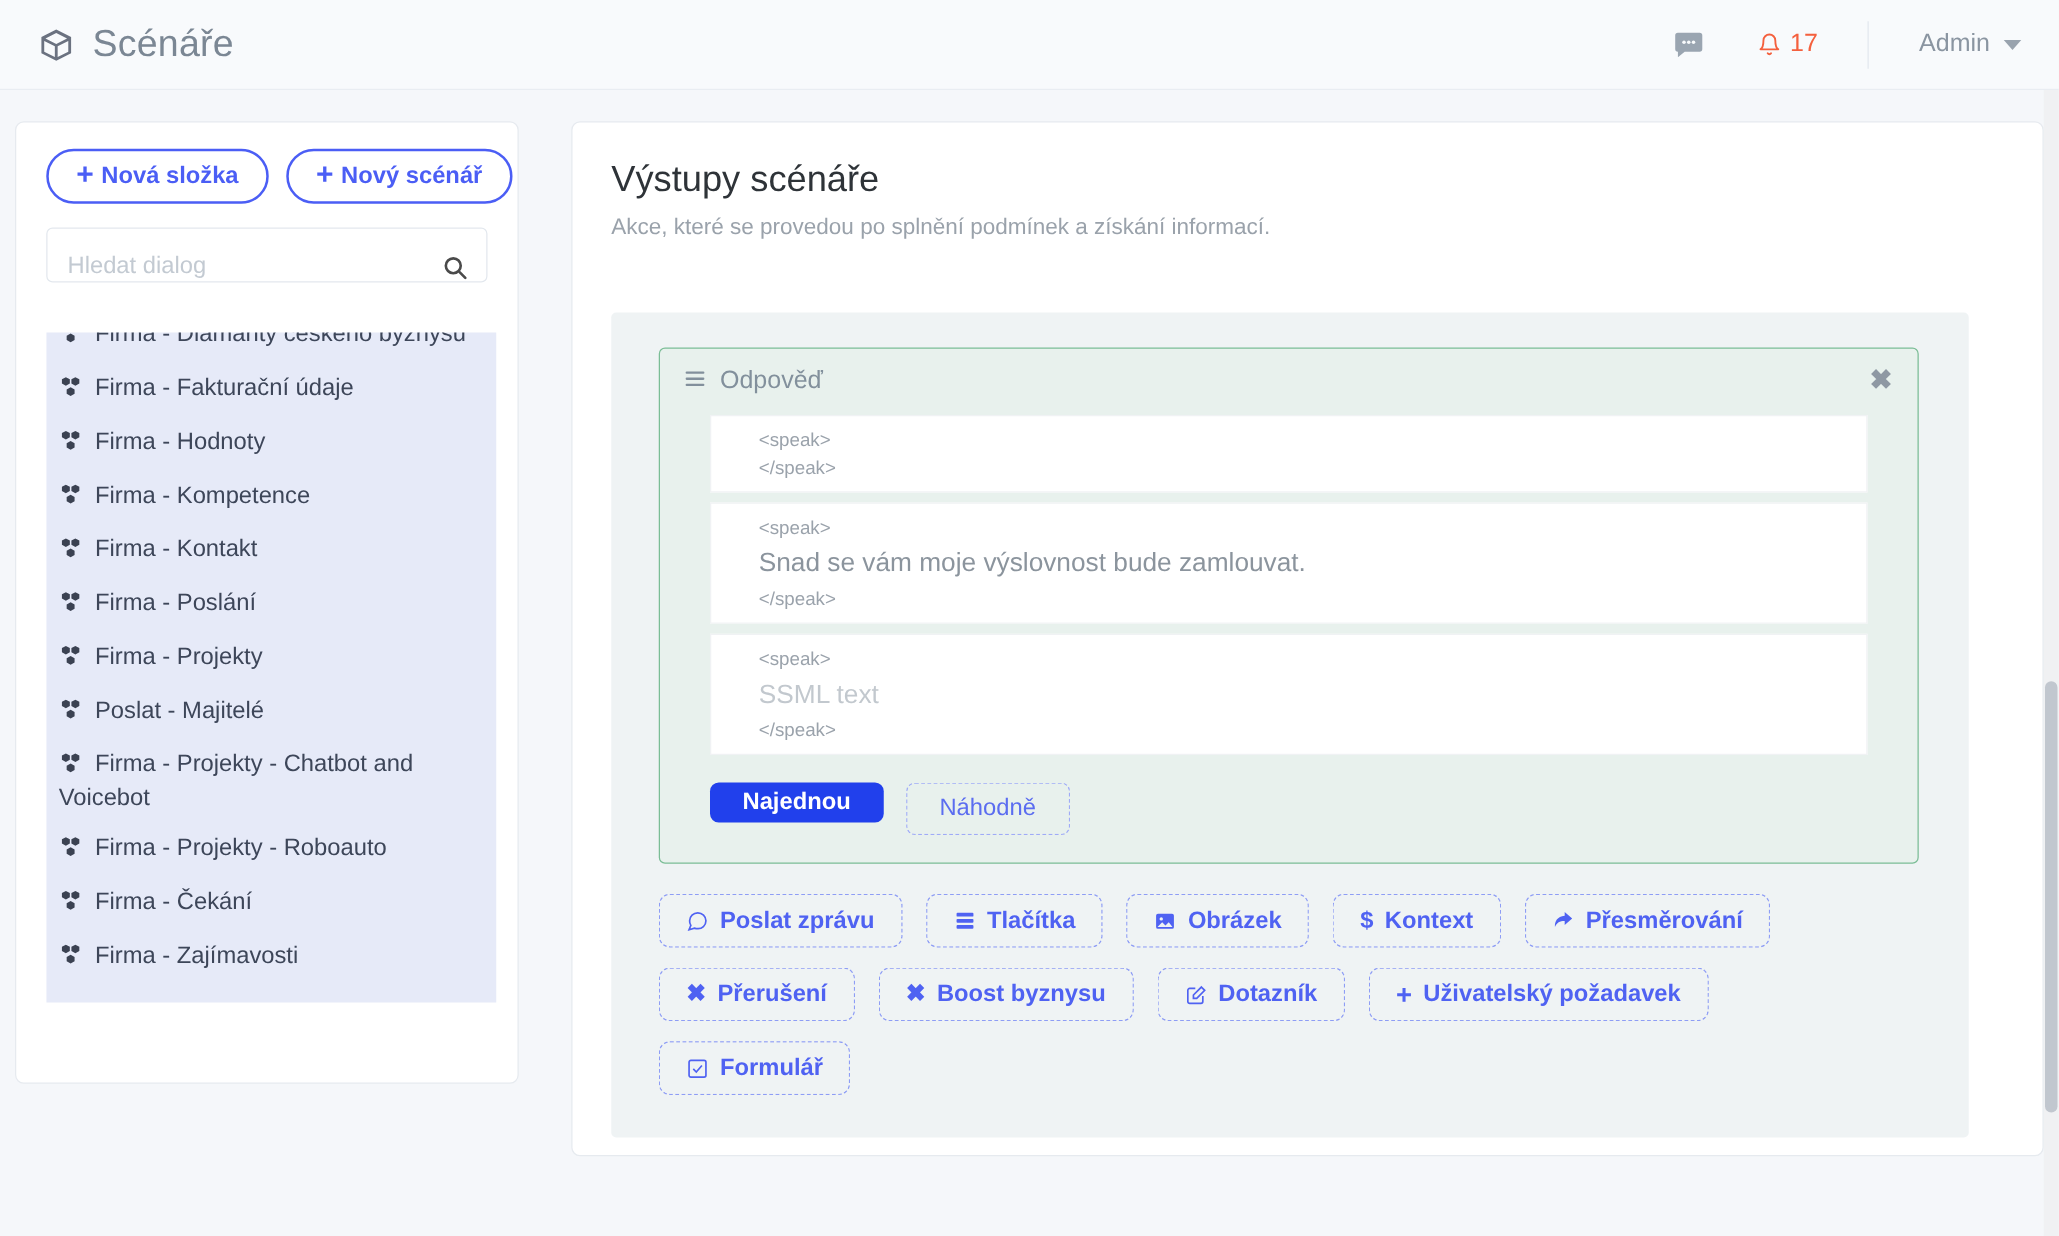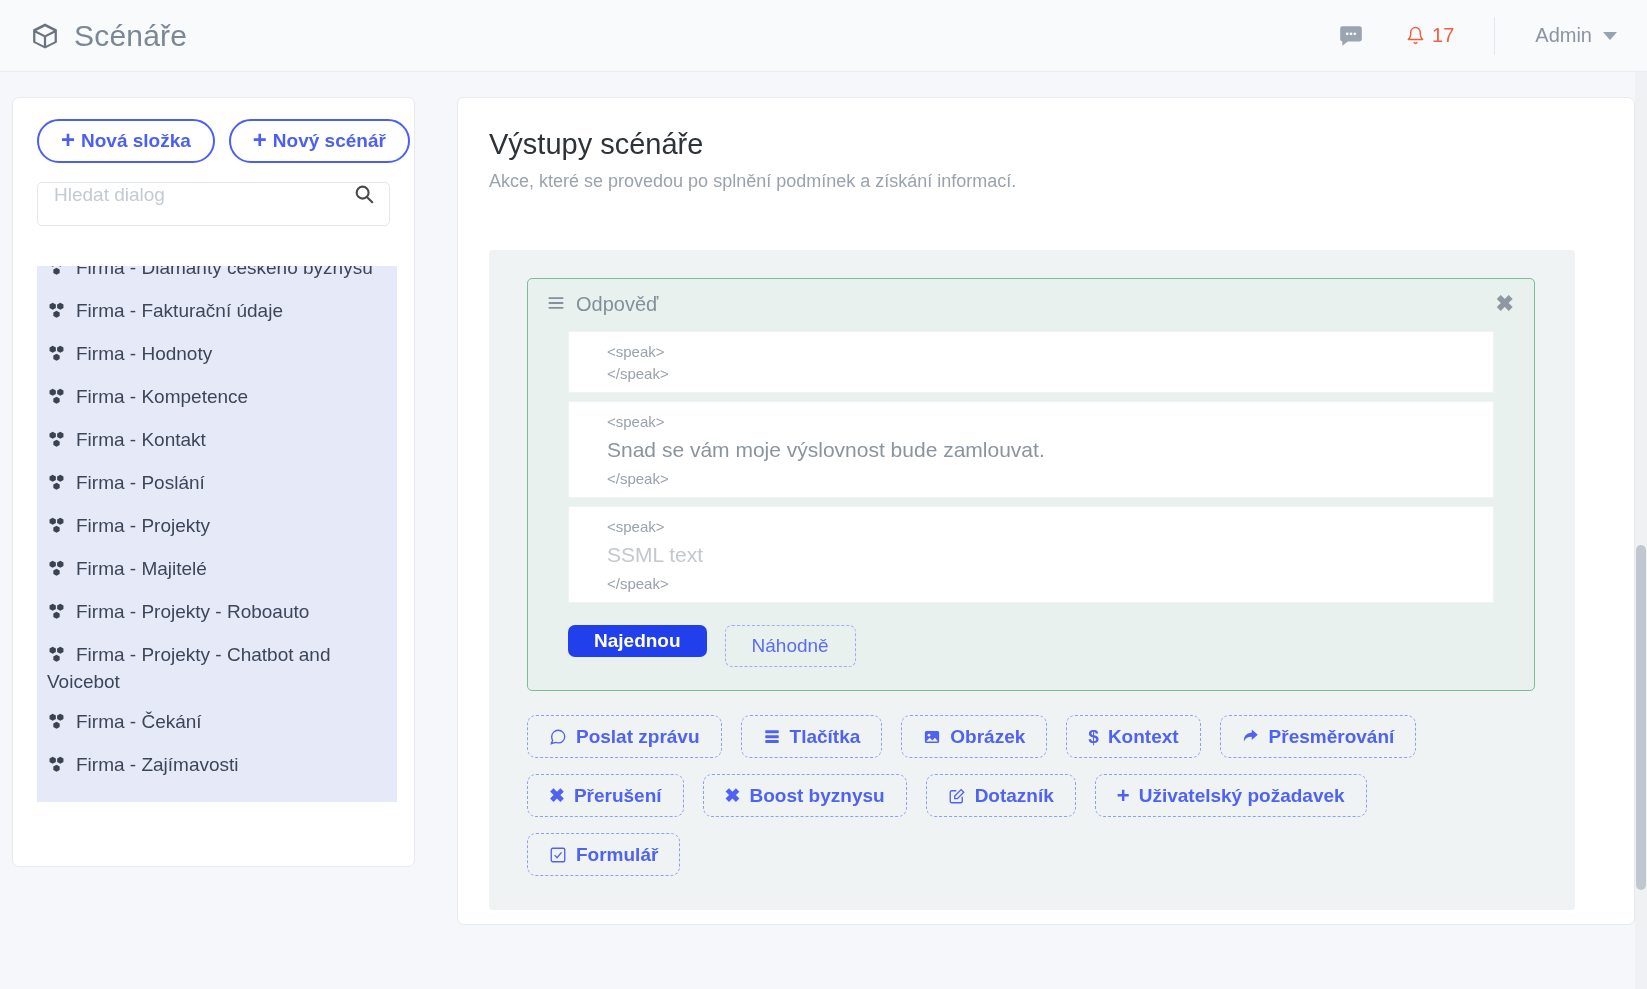--- a/index.html
+++ b/index.html
@@ -48,21 +48,21 @@
   .pill-btn {
     border: 2px solid #4b5ef5; color: #4b5ef5; background: #fff;
     border-radius: 26px; height: 44px; padding: 0 22px;
     font-size: 19px; font-weight: 700; display: flex; align-items: center;
     gap: 6px; cursor: pointer; white-space: nowrap;
   }
   .plus { font-size: 24px; font-weight: 700; line-height: 1; position: relative; top: -1px; }
   .search-wrap {
     margin: 19px 24px 0 24px; height: 44px;
     border: 1px solid #e3e8ee; border-radius: 5px;
-    display: flex; align-items: flex-start; padding: 0 14px;
+    display: flex; align-items: flex-end; padding: 0 14px;
   }
   .search-input {
     flex: 1; border: 0; outline: none; font-size: 19px; color: #555;
     font-family: "Liberation Sans", sans-serif; background: transparent;
   }
   .search-input::placeholder { color: #c3cad2; }
   .search-icon { width: 22px; height: 22px; color: #4a4a4a; }
 
   .list-scroll {
     position: absolute; left: 24px; top: 168px; width: 378px; height: 578px;
@@ -227,27 +227,27 @@
               <path d="M7.2 2.2 3.2 4.4v4.3l4 2.2 4-2.2V4.4l-4-2.2zm9.6 0-4 2.2v4.3l4 2.2 4-2.2V4.4l-4-2.2zM12 12.4l-4 2.2v4.3l4 2.2 4-2.2v-4.3l-4-2.2z"></path>
             </svg></span><span>Firma - Kontakt</span></div>
         <div class="list-item"><span class="cube-ico"><svg viewBox="0 0 24 24" width="19" height="19" fill="currentColor">
               <path d="M7.2 2.2 3.2 4.4v4.3l4 2.2 4-2.2V4.4l-4-2.2zm9.6 0-4 2.2v4.3l4 2.2 4-2.2V4.4l-4-2.2zM12 12.4l-4 2.2v4.3l4 2.2 4-2.2v-4.3l-4-2.2z"></path>
             </svg></span><span>Firma - Poslání</span></div>
         <div class="list-item"><span class="cube-ico"><svg viewBox="0 0 24 24" width="19" height="19" fill="currentColor">
               <path d="M7.2 2.2 3.2 4.4v4.3l4 2.2 4-2.2V4.4l-4-2.2zm9.6 0-4 2.2v4.3l4 2.2 4-2.2V4.4l-4-2.2zM12 12.4l-4 2.2v4.3l4 2.2 4-2.2v-4.3l-4-2.2z"></path>
             </svg></span><span>Firma - Projekty</span></div>
         <div class="list-item"><span class="cube-ico"><svg viewBox="0 0 24 24" width="19" height="19" fill="currentColor">
               <path d="M7.2 2.2 3.2 4.4v4.3l4 2.2 4-2.2V4.4l-4-2.2zm9.6 0-4 2.2v4.3l4 2.2 4-2.2V4.4l-4-2.2zM12 12.4l-4 2.2v4.3l4 2.2 4-2.2v-4.3l-4-2.2z"></path>
-            </svg></span><span>Firma - Majitelé</span></div>
+            </svg></span><span>Poslat - Majitelé</span></div>
+        <div class="list-item"><span class="cube-ico"><svg viewBox="0 0 24 24" width="19" height="19" fill="currentColor">
+              <path d="M7.2 2.2 3.2 4.4v4.3l4 2.2 4-2.2V4.4l-4-2.2zm9.6 0-4 2.2v4.3l4 2.2 4-2.2V4.4l-4-2.2zM12 12.4l-4 2.2v4.3l4 2.2 4-2.2v-4.3l-4-2.2z"></path>
+            </svg></span><span>Firma - Projekty - Chatbot and Voicebot</span></div>
         <div class="list-item"><span class="cube-ico"><svg viewBox="0 0 24 24" width="19" height="19" fill="currentColor">
               <path d="M7.2 2.2 3.2 4.4v4.3l4 2.2 4-2.2V4.4l-4-2.2zm9.6 0-4 2.2v4.3l4 2.2 4-2.2V4.4l-4-2.2zM12 12.4l-4 2.2v4.3l4 2.2 4-2.2v-4.3l-4-2.2z"></path>
             </svg></span><span>Firma - Projekty - Roboauto</span></div>
-        <div class="list-item"><span class="cube-ico"><svg viewBox="0 0 24 24" width="19" height="19" fill="currentColor">
-              <path d="M7.2 2.2 3.2 4.4v4.3l4 2.2 4-2.2V4.4l-4-2.2zm9.6 0-4 2.2v4.3l4 2.2 4-2.2V4.4l-4-2.2zM12 12.4l-4 2.2v4.3l4 2.2 4-2.2v-4.3l-4-2.2z"></path>
-            </svg></span><span>Firma - Projekty - Chatbot and Voicebot</span></div>
         <div class="list-item"><span class="cube-ico"><svg viewBox="0 0 24 24" width="19" height="19" fill="currentColor">
               <path d="M7.2 2.2 3.2 4.4v4.3l4 2.2 4-2.2V4.4l-4-2.2zm9.6 0-4 2.2v4.3l4 2.2 4-2.2V4.4l-4-2.2zM12 12.4l-4 2.2v4.3l4 2.2 4-2.2v-4.3l-4-2.2z"></path>
             </svg></span><span>Firma - Čekání</span></div>
         <div class="list-item"><span class="cube-ico"><svg viewBox="0 0 24 24" width="19" height="19" fill="currentColor">
               <path d="M7.2 2.2 3.2 4.4v4.3l4 2.2 4-2.2V4.4l-4-2.2zm9.6 0-4 2.2v4.3l4 2.2 4-2.2V4.4l-4-2.2zM12 12.4l-4 2.2v4.3l4 2.2 4-2.2v-4.3l-4-2.2z"></path>
             </svg></span><span>Firma - Zajímavosti</span></div>
       </div>
 
   </div>
 </div>

